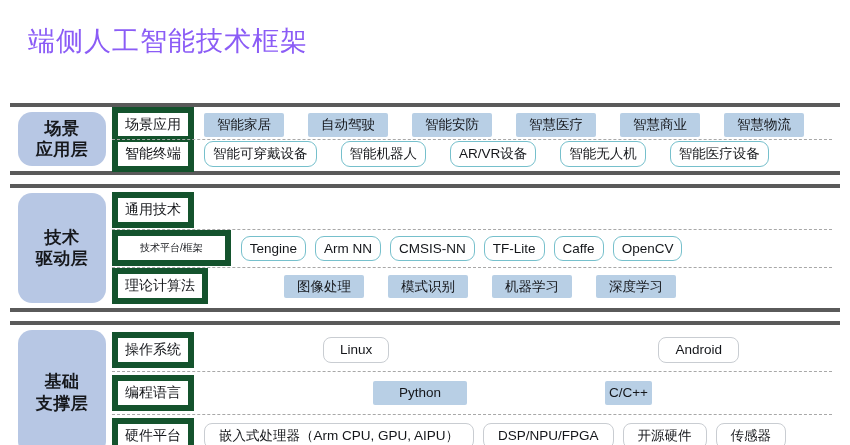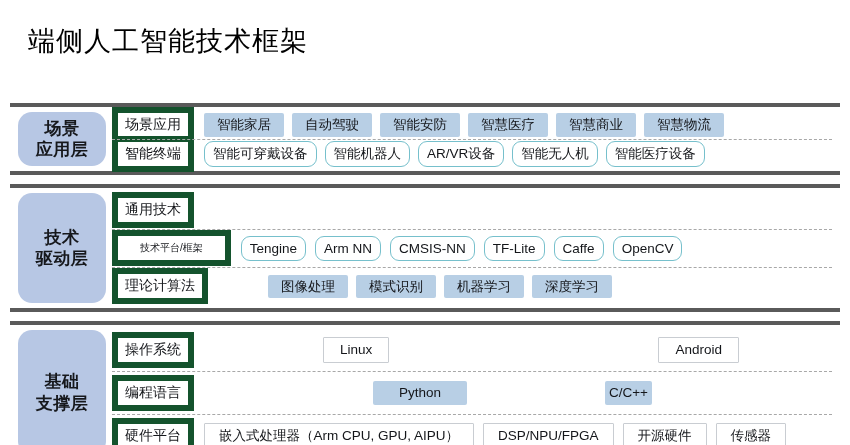--- a/index.html
+++ b/index.html
@@ -10,21 +10,21 @@
   body {
     width: 850px;
     height: 445px;
     font-family: "Liberation Sans", "DejaVu Sans", sans-serif;
     color: #1a1a1a;
     overflow: hidden;
   }
 
   #page-title {
     font-size: 27px;
-    color: #000000;
+    color: #8b5cf6;
     letter-spacing: 1px;
     padding: 7px 0 6px 28px;
     font-weight: 400;
     line-height: 1.2;
     white-space: nowrap;
   }
 
   .layer {
     margin: 0 10px 0 10px;
     border-top: 4px solid #5a5a5a;
@@ -90,21 +90,21 @@
   }
   .row-label.small { font-size: 10px; padding: 5px 22px; letter-spacing: 0; }
 
   .items {
     flex: 1 1 auto;
     display: flex;
     align-items: center;
     gap: 9px;
     flex-wrap: nowrap;
   }
-  .items.gap-lg { gap: 8px; }
+  .items.gap-lg { gap: 24px; }
 
   .chip {
     box-sizing: border-box;
     white-space: nowrap;
     font-size: 13.5px;
     line-height: 1.15;
     color: #14161a;
     text-align: center;
   }
 
@@ -122,21 +122,21 @@
     background: #ffffff;
     border: 1px solid #76c0cc;
     border-radius: 9px;
     padding: 4px 8px;
   }
 
   
   .chip.gray {
     background: #ffffff;
     border: 1px solid #c9cdd2;
-    border-radius: 1px;
+    border-radius: 8px;
     padding: 4px 14px;
   }
   .chip.gray.wide { padding: 4px 16px; }
 
   .spacer { flex: 1 1 auto; }
 
   
   #layer-scene  { height: 72px; margin-top: 40px; }
   #layer-tech   { height: 128px; }
   #layer-base   { height: 143px; }

